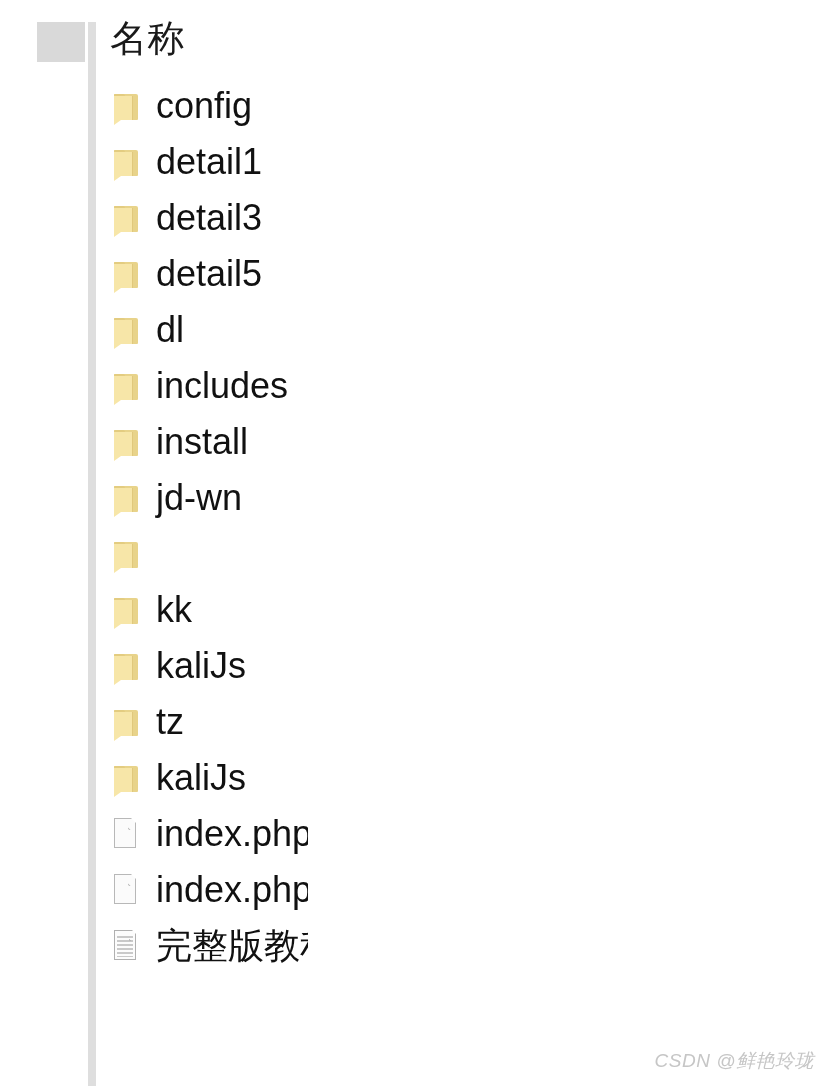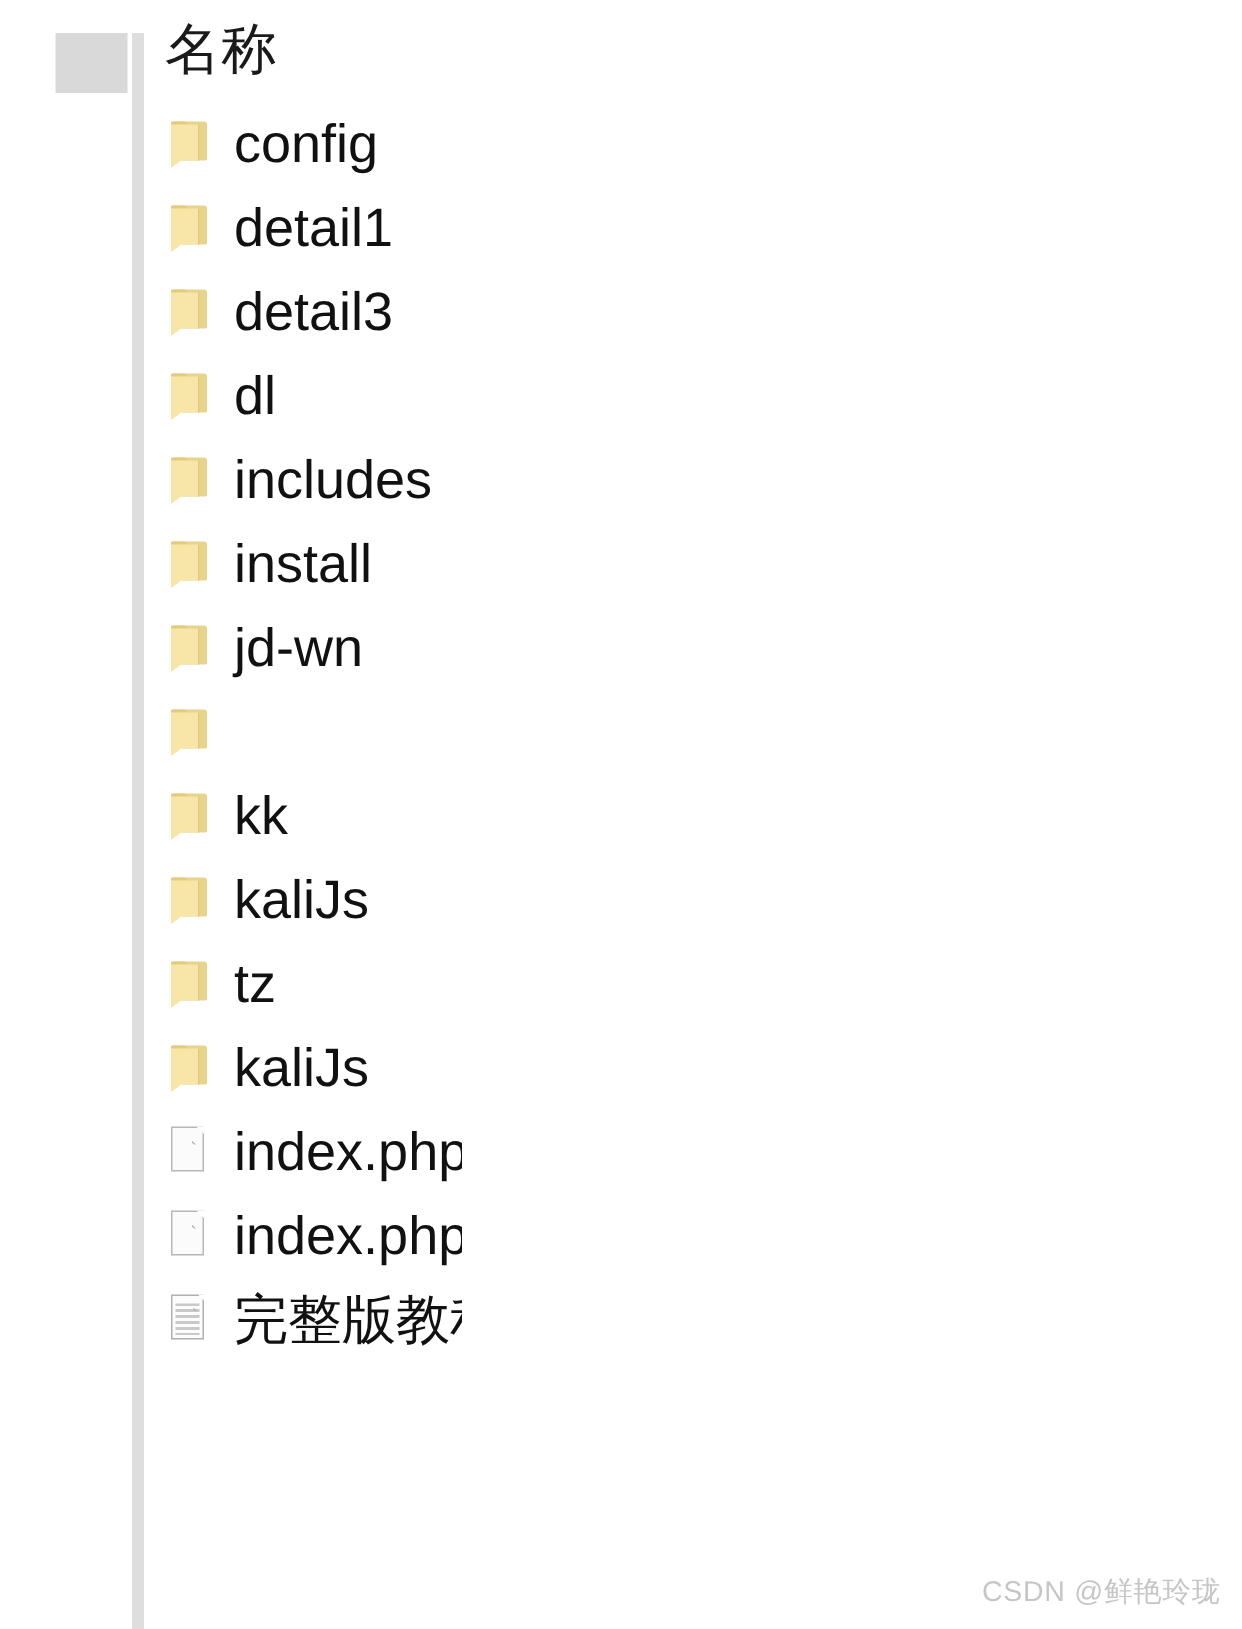--- a/index.html
+++ b/index.html
@@ -34,41 +34,42 @@
     background: #dedede;
   }
 
   
   #column-header {
     position: absolute;
     left: 110px;
     top: 14px;
     height: 48px;
     display: flex;
-    align-items: flex-start;
+    align-items: center;
   }
   #column-header .col-title {
     font-size: 37px;
     color: #1a1a1a;
     line-height: 1;
     white-space: nowrap;
     letter-spacing: 0.5px;
   }
 
   
   #file-list {
     position: absolute;
     left: 112px;
     top: 78px;
     width: 196px;          
     overflow: hidden;
   }
   .list-item {
     height: 56px;
     display: flex;
+    align-items: center;
     white-space: nowrap;
   }
   .item-icon {
     width: 30px;
     height: 34px;
     flex: 0 0 30px;
     margin-right: 14px;
     position: relative;
   }
   .item-label {
@@ -232,20 +233,21 @@
 
   
   #watermark {
     position: absolute;
     right: 14px;
     bottom: 12px;
     font-size: 19px;
     color: #c6c6c6;
     white-space: nowrap;
     letter-spacing: 0.5px;
+    font-style: italic;
   }
 </style>
 </head>
 <body>
 
 <div id="header-stub"></div>
 
 <div id="column-divider"></div>
 
 <div id="column-header">
@@ -272,20 +274,29 @@
       <span class="item-label">detail1</span>
     </div>
     <div class="list-item">
       <span class="item-icon icon-folder">
         <span class="fld-back"></span>
         <span class="fld-tab"></span>
         <span class="fld-front"></span>
         <span class="fld-notch"></span>
       </span>
       <span class="item-label">detail3</span>
+    </div>
+    <div class="list-item">
+      <span class="item-icon icon-folder">
+        <span class="fld-back"></span>
+        <span class="fld-tab"></span>
+        <span class="fld-front"></span>
+        <span class="fld-notch"></span>
+      </span>
+      <span class="item-label">detail5</span>
     </div>
     <div class="list-item">
       <span class="item-icon icon-folder">
         <span class="fld-back"></span>
         <span class="fld-tab"></span>
         <span class="fld-front"></span>
         <span class="fld-notch"></span>
       </span>
       <span class="item-label">dl</span>
     </div>

